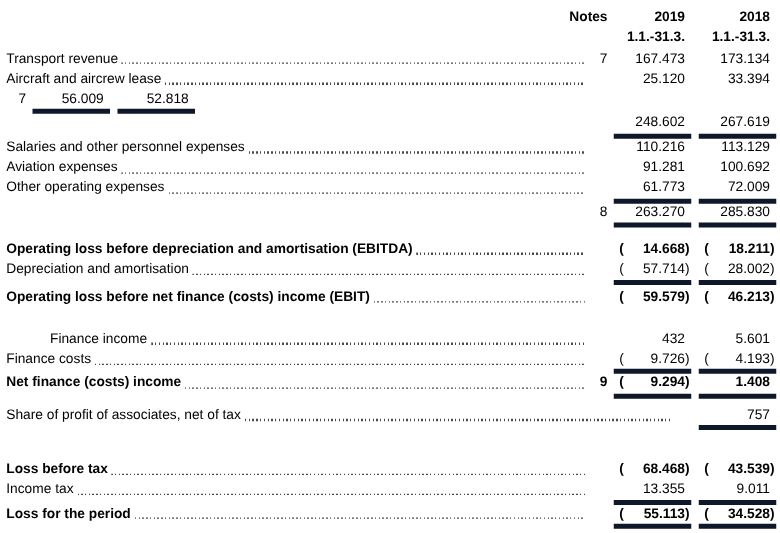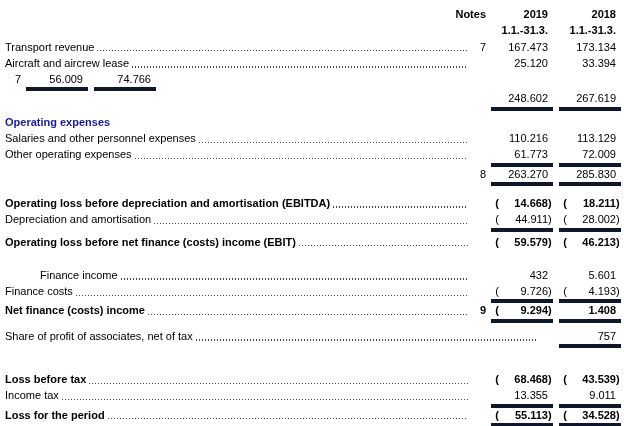--- a/index.html
+++ b/index.html
@@ -99,67 +99,76 @@
       </div>
       <div class="row">
         <div class="note">7</div>
         <div class="val u">
           <span class="po"></span>
           <span class="num">56.009</span>
           <span class="pc"></span>
         </div>
         <div class="val u">
           <span class="po"></span>
-          <span class="num">74.766</span>
+          <span class="num">52.818</span>
           <span class="pc"></span>
         </div>
       </div>
       <div class="row">
         <div class="lbl">
           <span class="txt"></span>
         </div>
         <div class="note"></div>
         <div class="val u">
           <span class="po"></span>
           <span class="num">248.602</span>
           <span class="pc"></span>
         </div>
         <div class="val u">
           <span class="po"></span>
           <span class="num">267.619</span>
           <span class="pc"></span>
         </div>
       </div>
-      <div class="row sec" style="margin-top: 4px;">
-        <div class="lbl">
-          <span class="txt">Operating expenses</span>
-        </div>
-        <div class="note"></div>
-        <div class="val"></div>
-        <div class="val"></div>
-      </div>
       <div class="row">
         <div class="lbl">
           <span class="txt">Salaries and other personnel expenses</span>
           <div class="leader"></div>
         </div>
         <div class="note"></div>
         <div class="val">
           <span class="po"></span>
           <span class="num">110.216</span>
           <span class="pc"></span>
         </div>
         <div class="val">
           <span class="po"></span>
           <span class="num">113.129</span>
           <span class="pc"></span>
         </div>
       </div>
       <div class="row">
         <div class="lbl">
+          <span class="txt">Aviation expenses</span>
+          <div class="leader"></div>
+        </div>
+        <div class="note"></div>
+        <div class="val">
+          <span class="po"></span>
+          <span class="num">91.281</span>
+          <span class="pc"></span>
+        </div>
+        <div class="val">
+          <span class="po"></span>
+          <span class="num">100.692</span>
+          <span class="pc"></span>
+        </div>
+      </div>
+      <div class="row">
+        <div class="lbl">
           <span class="txt">Other operating expenses</span>
           <div class="leader"></div>
         </div>
         <div class="note"></div>
         <div class="val u">
           <span class="po"></span>
           <span class="num">61.773</span>
           <span class="pc"></span>
         </div>
         <div class="val u">
@@ -202,21 +211,21 @@
         </div>
       </div>
       <div class="row">
         <div class="lbl">
           <span class="txt">Depreciation and amortisation</span>
           <div class="leader"></div>
         </div>
         <div class="note"></div>
         <div class="val u">
           <span class="po">(</span>
-          <span class="num">44.911</span>
+          <span class="num">57.714</span>
           <span class="pc">)</span>
         </div>
         <div class="val u">
           <span class="po">(</span>
           <span class="num">28.002</span>
           <span class="pc">)</span>
         </div>
       </div>
       <div class="row b" style="margin-top: 3px; align-items: flex-end;">
         <div class="lbl">

